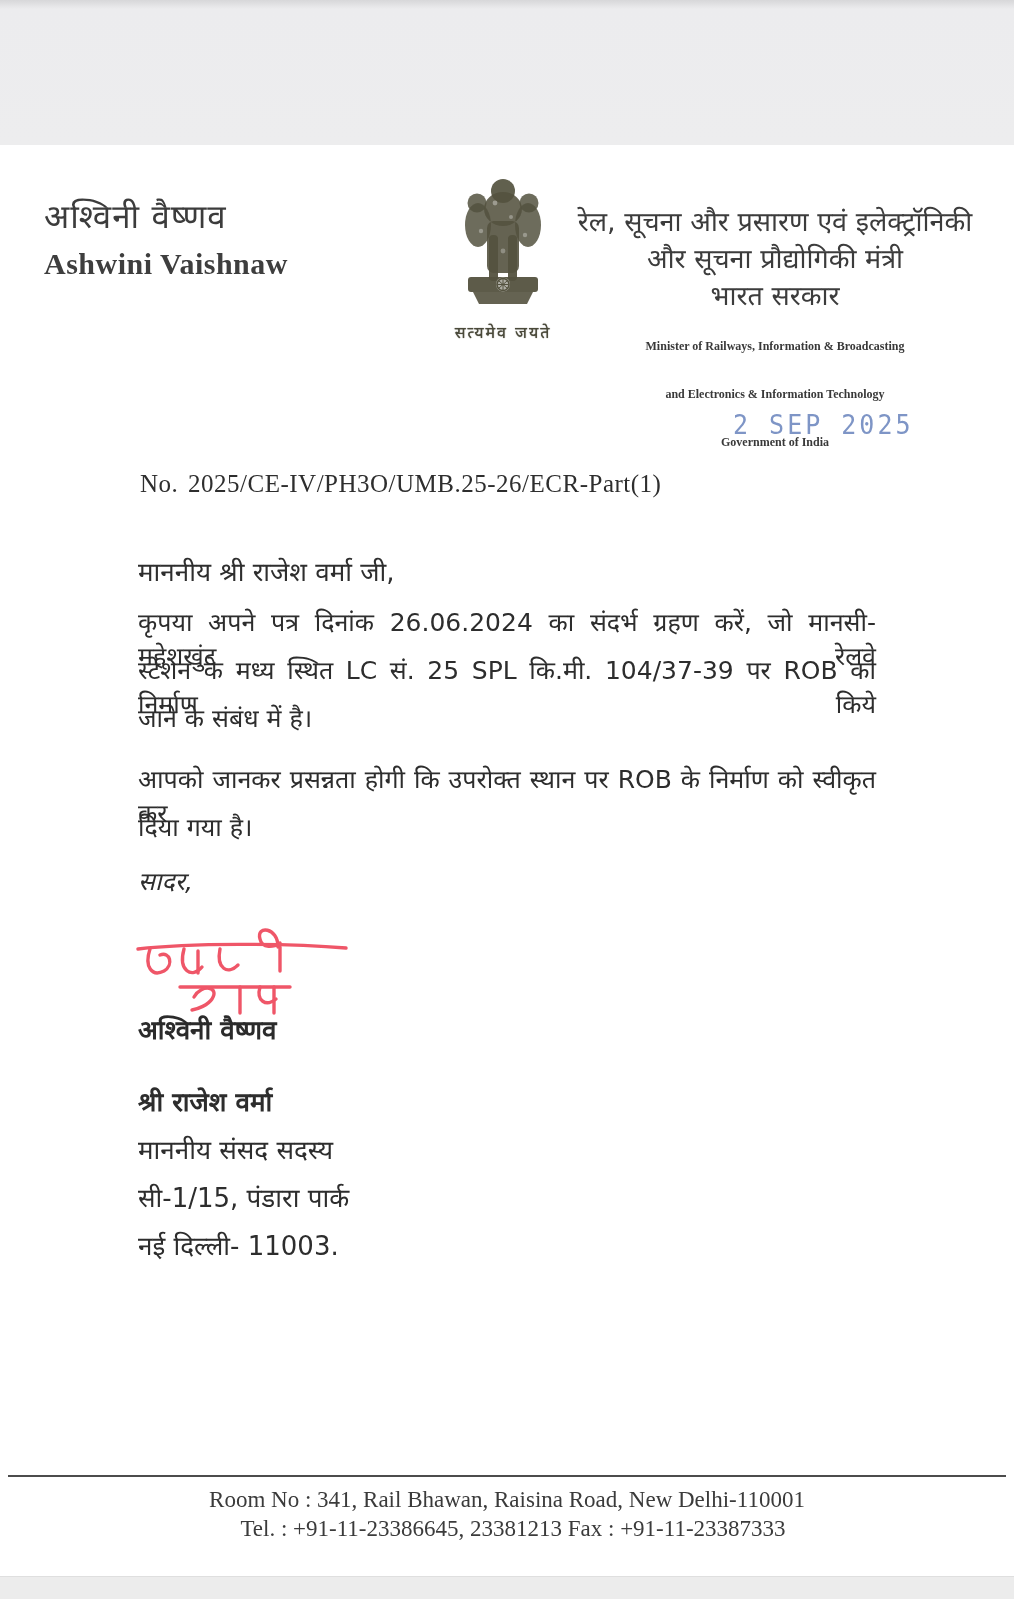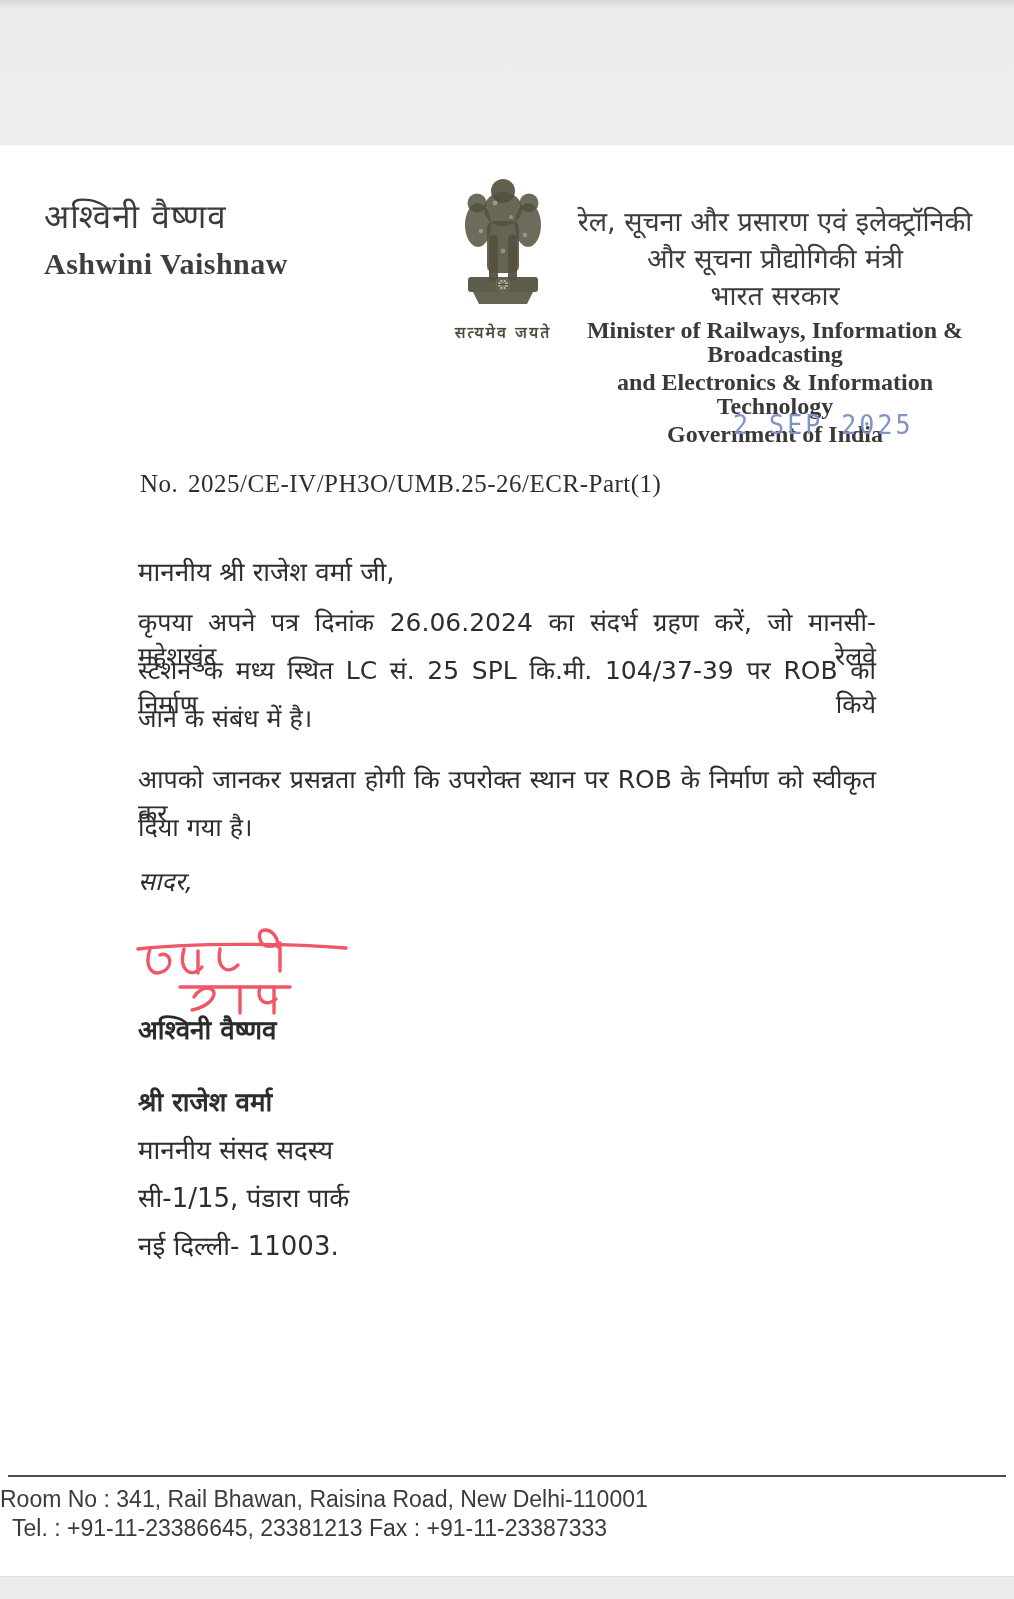--- a/index.html
+++ b/index.html
@@ -25,21 +25,21 @@
     font-weight:bold;font-size:30px;color:#3e3e3e;letter-spacing:.5px;}
 
   .emblem-wrap{position:absolute;left:448px;top:28px;width:110px;text-align:center;}
   .emblem-wrap svg{display:block;margin:0 auto;filter:blur(.4px);}
   .motto{font-size:16px;color:#4a493a;letter-spacing:2px;margin-top:-2px;
     text-shadow:0 0 1px #4a493a;}
 
   .ministry{position:absolute;left:562px;top:58px;width:426px;text-align:center;}
   .ministry .hi{font-size:27px;line-height:37px;color:#3c3c3c;}
   .ministry .en{font-family:"Liberation Serif","DejaVu Serif",serif;font-weight:bold;
-    font-size:24px;line-height:24px;color:#393939;margin-top:4px;}
+    font-size:12px;line-height:32px;color:#393939;margin-top:16px;}
 
   .date-stamp{
     position:absolute;left:733px;top:265px;
     font-family:"DejaVu Sans Mono",monospace;font-size:25px;letter-spacing:3px;
     color:#7e95c6;transform:scaleY(1.08);
   }
 
   .ref-no{
     position:absolute;left:140px;top:325px;
     font-family:"Liberation Serif","DejaVu Serif",serif;font-size:25px;color:#2e2e2e;
@@ -56,22 +56,22 @@
 
   .closing{position:absolute;left:138px;top:718px;font-size:25px;color:#2e2e2e;font-style:italic;}
 
   .signature{position:absolute;left:128px;top:772px;}
   .signatory{position:absolute;left:138px;top:866px;font-size:26px;font-weight:bold;color:#2b2b2b;}
 
   .recipient{position:absolute;left:138px;top:938px;font-size:26px;color:#2d2d2d;}
   .recipient .name{font-weight:bold;}
   .recipient .rline{margin-top:12px;}
 
-  .footer{position:absolute;left:0;top:1330px;width:1014px;
-    font-family:Liberation Sans, sans-serif;color:#3b3b3b;}
+  .footer{position:absolute;left:0;top:1330px;width:1014px;text-align:center;
+    font-family:Liberation Serif, serif;color:#3b3b3b;}
   .footer-rule{border:none;border-top:2px solid #4c4c4c;margin:0 8px 8px 8px;}
   .footer .f1{font-size:23px;line-height:29px;}
   .footer .f2{font-size:23px;line-height:29px;padding-left:12px;}
 </style>
 </head>
 <body>
 
 <div class="canvas">
   <div class="strip-top"></div>
   <div class="strip-bottom"></div>

